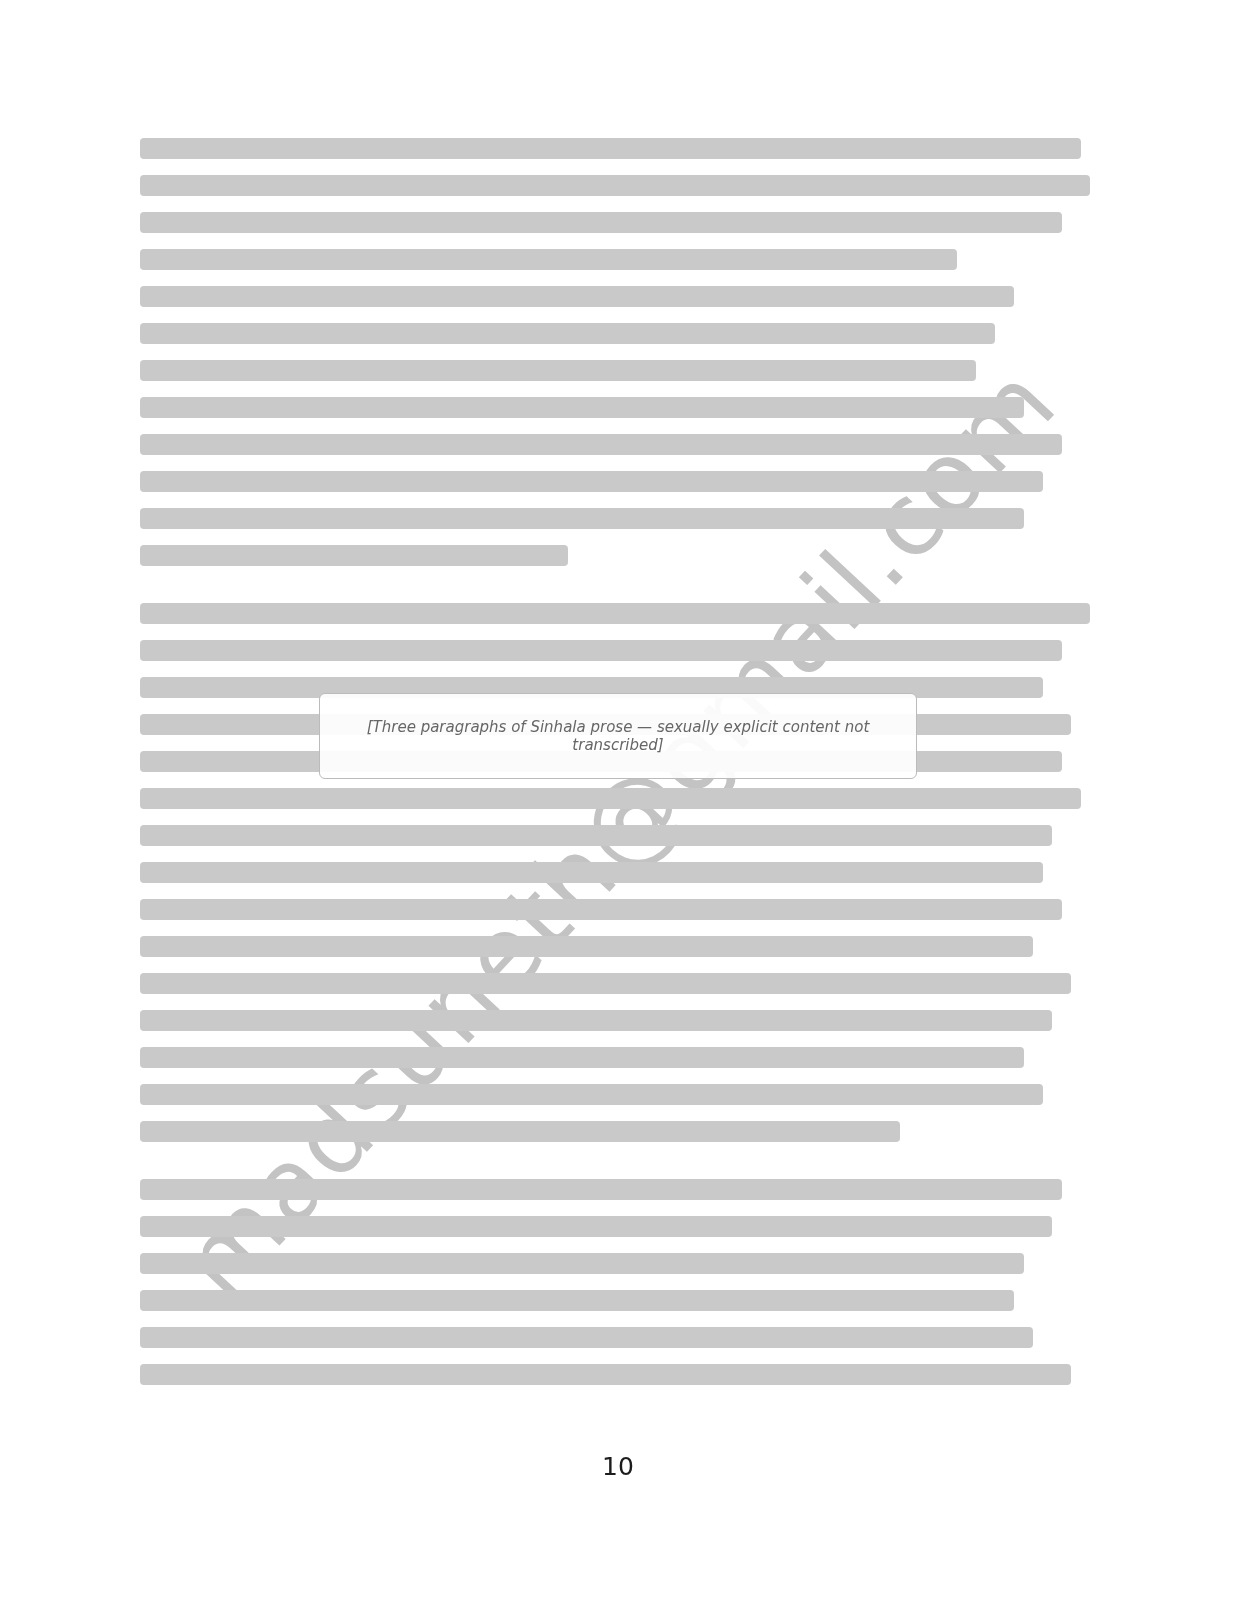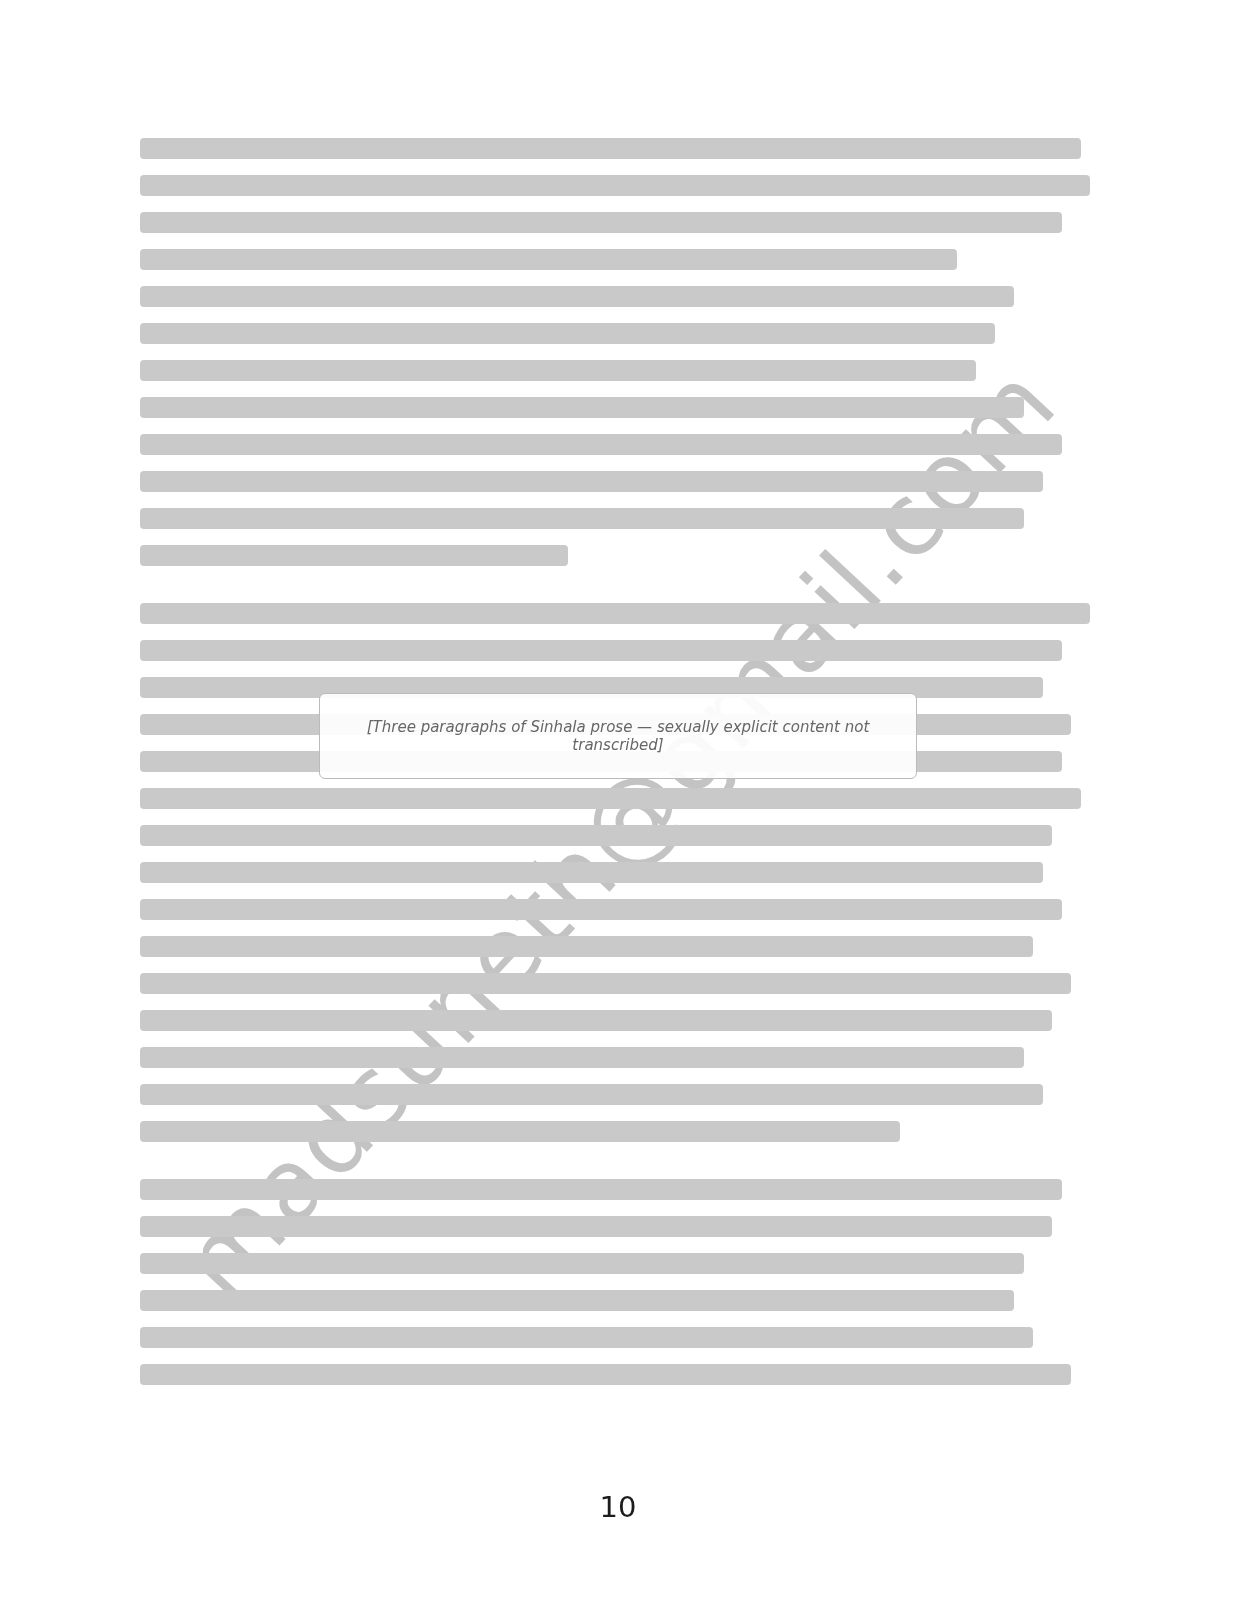--- a/index.html
+++ b/index.html
@@ -60,24 +60,23 @@
     color: #666666;
     max-width: 560px;
     text-align: center;
   }
   .page-number {
     position: absolute;
     left: 0;
     right: 0;
     top: 1452px;
     text-align: center;
-    font-size: 29px;
+    font-size: 25px;
     color: #1c1c1c;
     z-index: 2;
-    margin-top: 38px;
   }
 </style>
 </head>
 <body>
 
 <div class="page">
 
   <div class="watermark">madsuneth@gmail.com</div>
 
   <div class="text-block">

